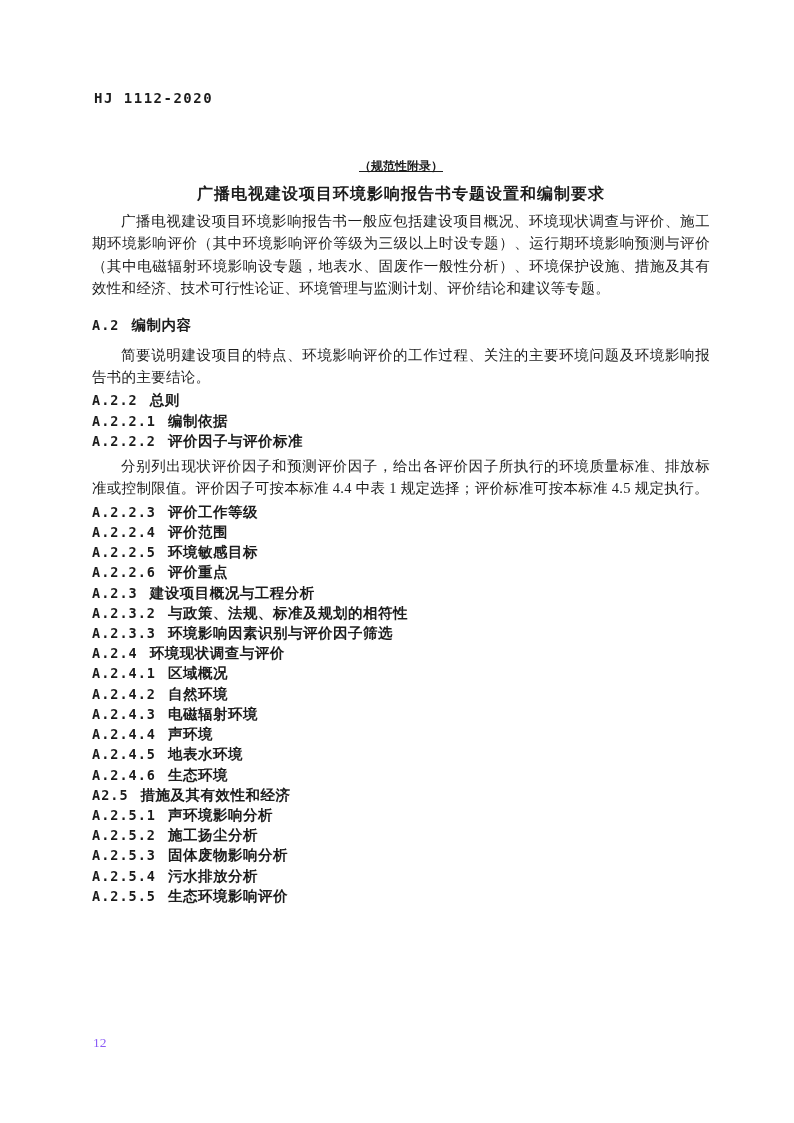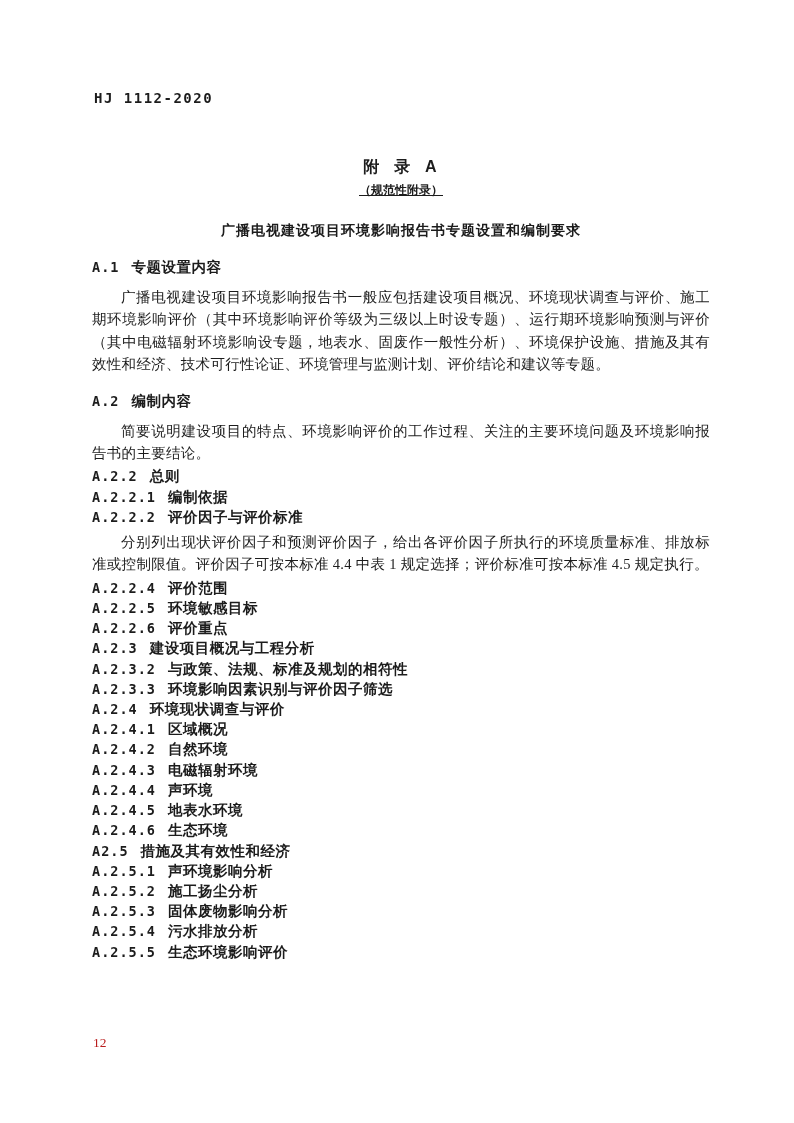--- a/index.html
+++ b/index.html
@@ -31,21 +31,21 @@
     font-size: 14.5px;
   }
   .ttl1, .ttl2, .ttl3 {
     text-align: center;
     font-family: "Liberation Sans", sans-serif;
     font-weight: bold;
     white-space: pre;
   }
   .ttl1 { font-size: 16px; line-height: 24px; letter-spacing: 2px; }
   .ttl2 { font-size: 12px; line-height: 23px; text-decoration: underline; }
-  .ttl3 { font-size: 14px; line-height: 24px; margin-top: 16px; letter-spacing: 1px; }
+  .ttl3 { font-size: 16px; line-height: 24px; margin-top: 4px; letter-spacing: 1px; }
   .h1, .h2 {
     font-family: "Liberation Sans", sans-serif;
     font-weight: bold;
     font-size: 14.5px;
   }
   .h1 { margin: 14px 0 8px; line-height: 22px; }
   .h2 { margin: 0; line-height: 20.2px; }
   .num {
     font-family: "DejaVu Sans Mono", monospace;
     font-size: 13.5px;
@@ -58,39 +58,35 @@
     text-align: justify;
     text-indent: 2em;
     letter-spacing: 0.3px;
   }
   .page-num {
     position: absolute;
     left: 93px;
     top: 1035px;
     font-family: "Liberation Serif", serif;
     font-size: 13.5px;
-    color: #b91c1c;
+    color: #8b5cf6;
   }
 </style>
 </head>
 <body>
 
 <div class="page">
 
   <div class="header-code">HJ 1112-2020</div>
 
   <div class="doc">
 
-    <div class="ttl1">附  录  A</div>
     <div class="ttl2">（规范性附录）</div>
     <div class="ttl3">广播电视建设项目环境影响报告书专题设置和编制要求</div>
 
-    <div class="h1">
-      <span class="num">A.1</span><span class="lbl">专题设置内容</span>
-    </div>
 
     <div class="para">广播电视建设项目环境影响报告书一般应包括建设项目概况、环境现状调查与评价、施工期环境影响评价（其中环境影响评价等级为三级以上时设专题）、运行期环境影响预测与评价（其中电磁辐射环境影响设专题，地表水、固废作一般性分析）、环境保护设施、措施及其有效性和经济、技术可行性论证、环境管理与监测计划、评价结论和建议等专题。</div>
 
     <div class="h1">
       <span class="num">A.2</span><span class="lbl">编制内容</span>
     </div>
 
 
     <div class="para">简要说明建设项目的特点、环境影响评价的工作过程、关注的主要环境问题及环境影响报告书的主要结论。</div>
 
@@ -99,20 +95,23 @@
     </div>
     <div class="h2">
       <span class="num">A.2.2.1</span><span class="lbl">编制依据</span>
     </div>
     <div class="h2">
       <span class="num">A.2.2.2</span><span class="lbl">评价因子与评价标准</span>
     </div>
 
     <div class="para">分别列出现状评价因子和预测评价因子，给出各评价因子所执行的环境质量标准、排放标准或控制限值。评价因子可按本标准 4.4 中表 1 规定选择；评价标准可按本标准 4.5 规定执行。</div>
 
+    <div class="h2">
+      <span class="num">A.2.2.3</span><span class="lbl">评价工作等级</span>
+    </div>
     <div class="h2">
       <span class="num">A.2.2.4</span><span class="lbl">评价范围</span>
     </div>
     <div class="h2">
       <span class="num">A.2.2.5</span><span class="lbl">环境敏感目标</span>
     </div>
     <div class="h2">
       <span class="num">A.2.2.6</span><span class="lbl">评价重点</span>
     </div>
     <div class="h2">

